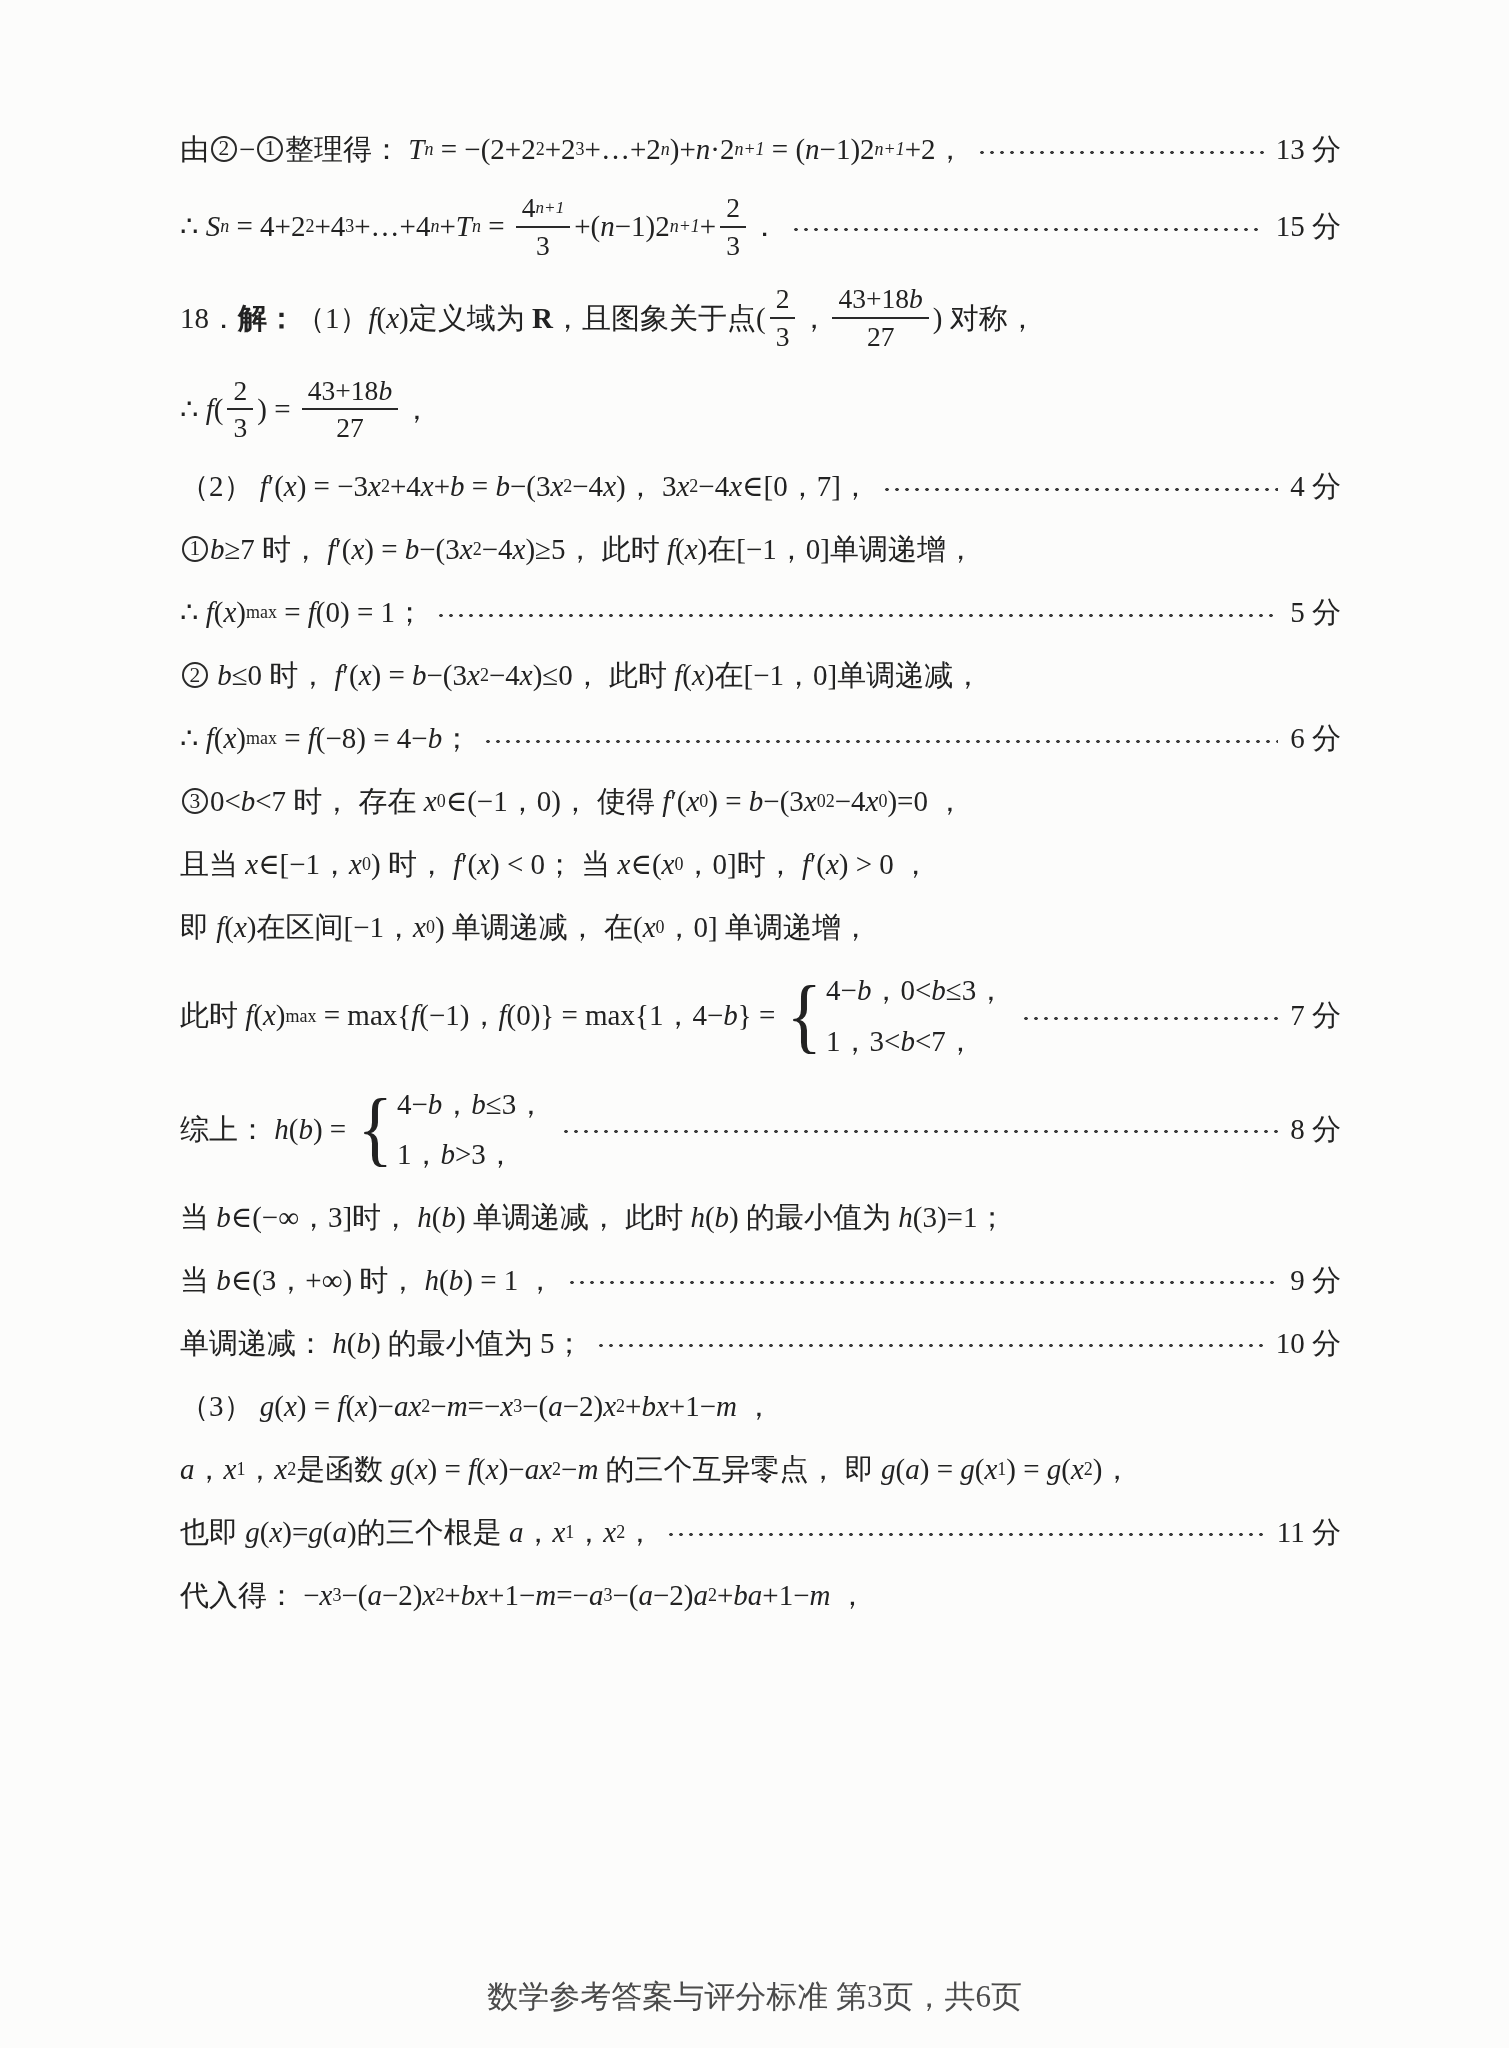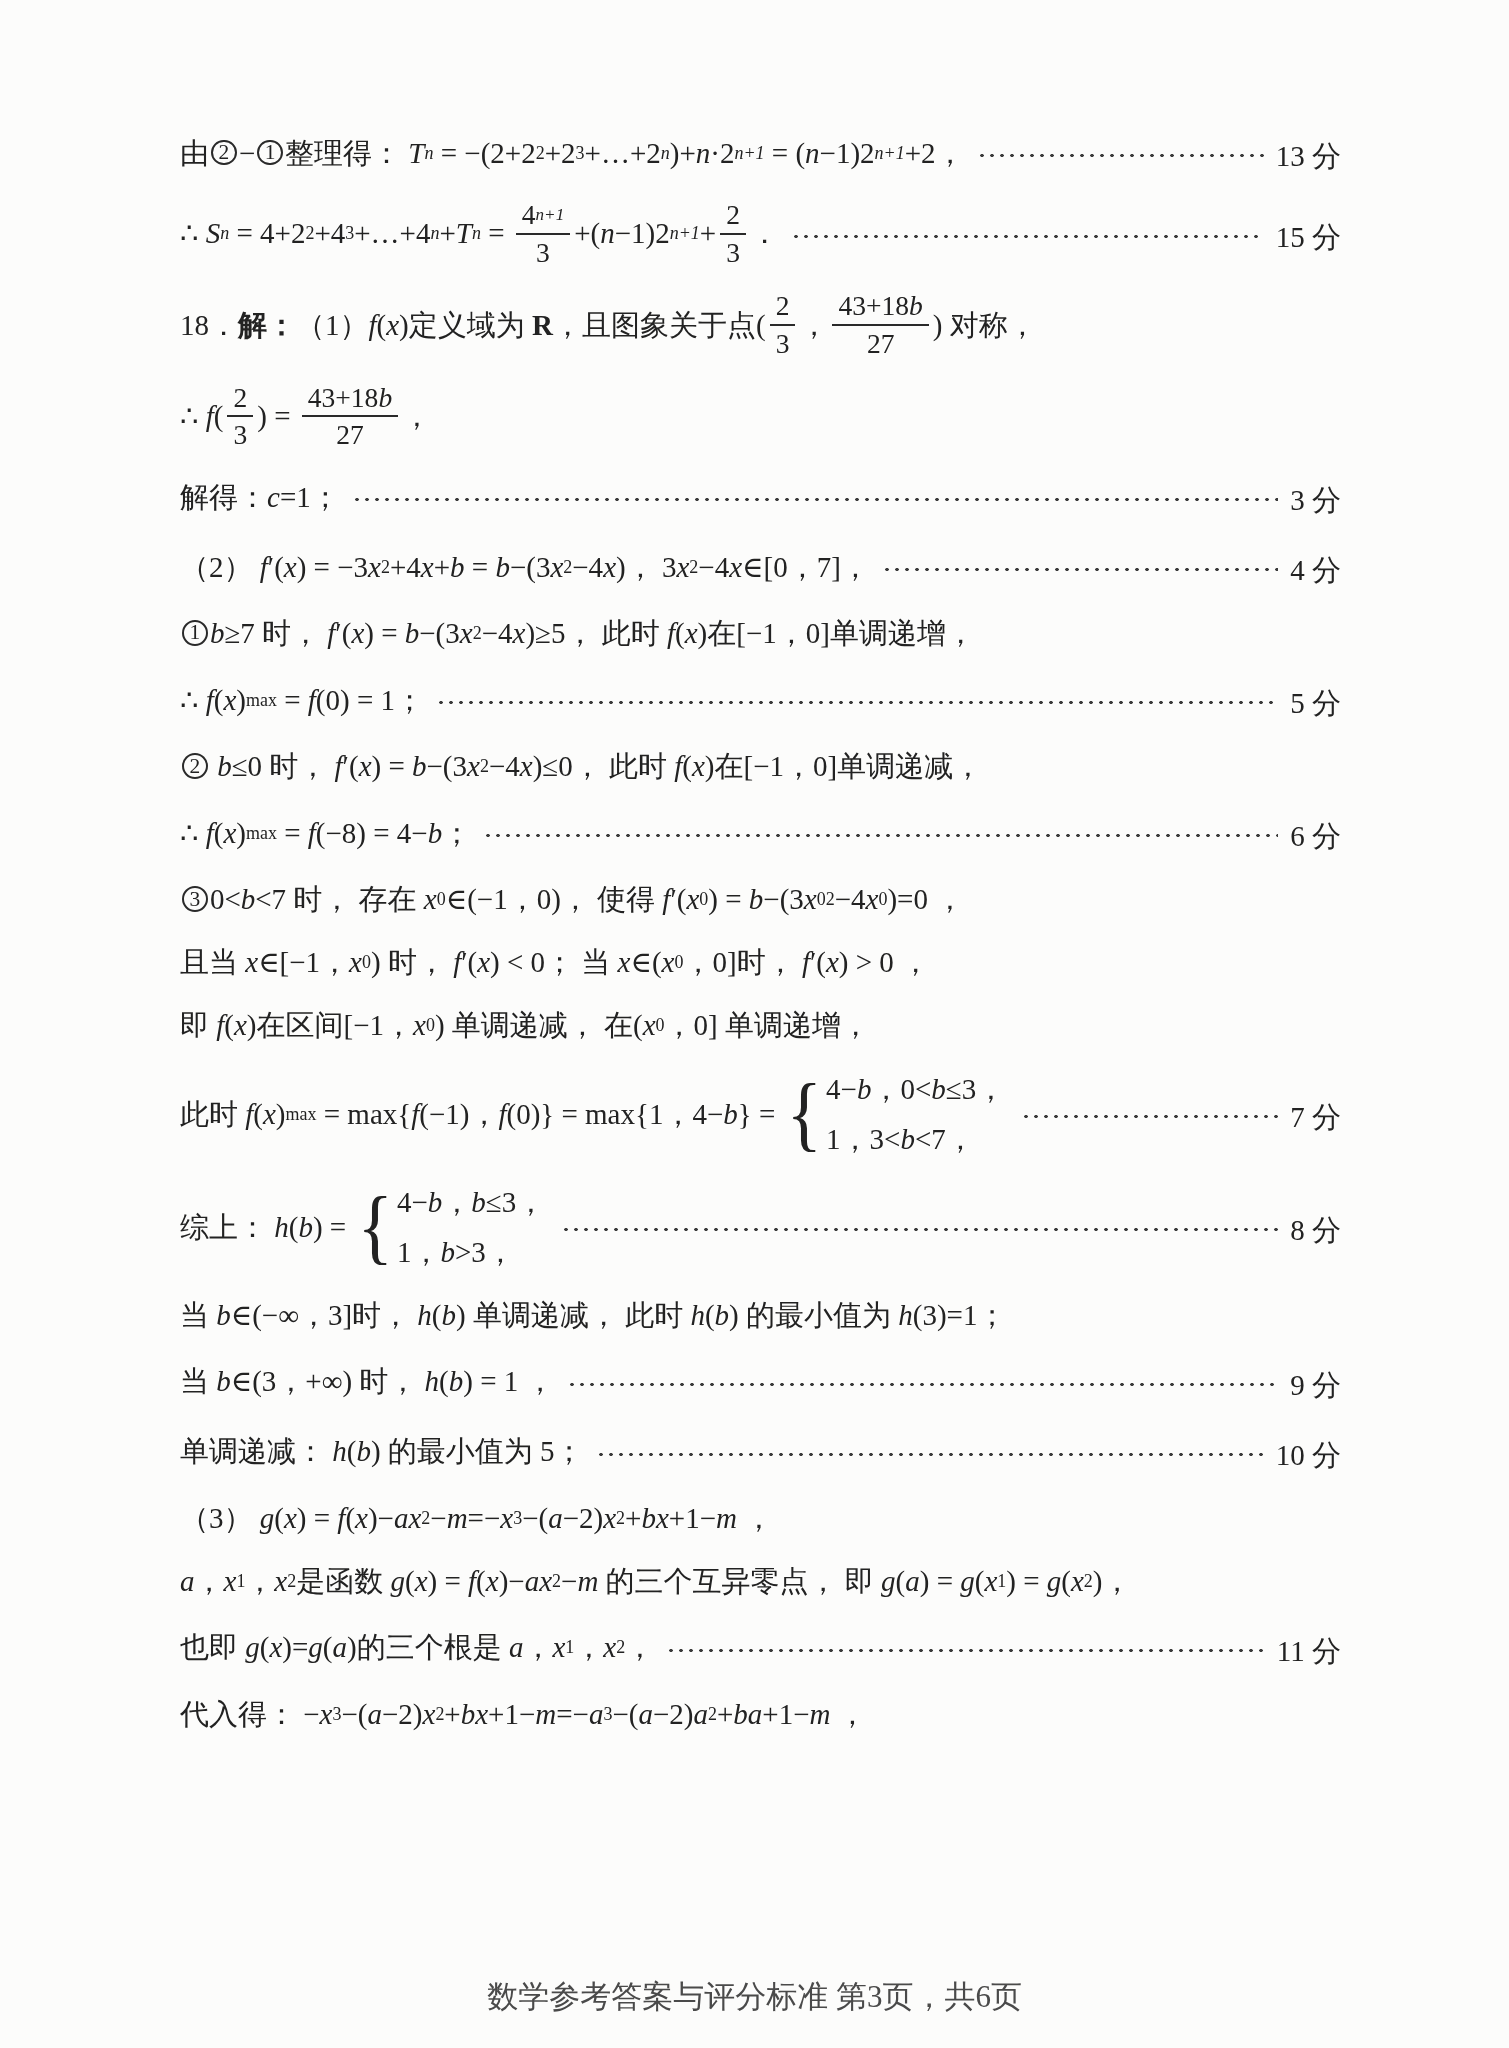--- a/index.html
+++ b/index.html
@@ -48,21 +48,21 @@
     display:inline-flex;justify-content:center;align-items:center;
     width:1.02em;height:1.02em;border:2px solid #2a2a2a;border-radius:50%;
     font-size:0.74em;line-height:1;margin:0 2px;flex:0 0 auto;
   }
   .leader{
     flex:1;min-width:26px;height:5px;margin:6px 12px 0;
     background-image:radial-gradient(circle,#3b3b3b 1.6px,transparent 1.9px);
     background-size:10px 5px;background-repeat:repeat-x;background-position:left center;
     align-self:center;
   }
-  .score{white-space:nowrap;flex:0 0 auto;margin-top:7px;}
+  .score{white-space:nowrap;flex:0 0 auto;}
   .footer{
     position:absolute;left:0;right:0;bottom:30px;
     text-align:center;font-size:31px;color:#4a4a4a;
   }
 </style>
 </head>
 <body>
 
 <div class="page">
   <div class="doc" id="doc">
@@ -178,27 +178,20 @@
         <span class="frac">
           <span class="num">
             <span class="tx">43+18</span>
             <span class="it">b</span>
           </span>
           <span class="den">
             <span class="tx">27</span>
           </span>
         </span>
         <span class="tx">，</span>
-      </div>
-      <div class="line">
-        <span class="tx">解得：</span>
-        <span class="it">c</span>
-        <span class="tx">=1；</span>
-        <span class="leader"></span>
-        <span class="score">3 分</span>
       </div>
       <div class="line">
         <span class="tx">（2） </span>
         <span class="it">f</span>
         <span class="tx">′(</span>
         <span class="it">x</span>
         <span class="tx">) = −3</span>
         <span class="it">x</span>
         <sup>2</sup>
         <span class="tx">+4</span>

